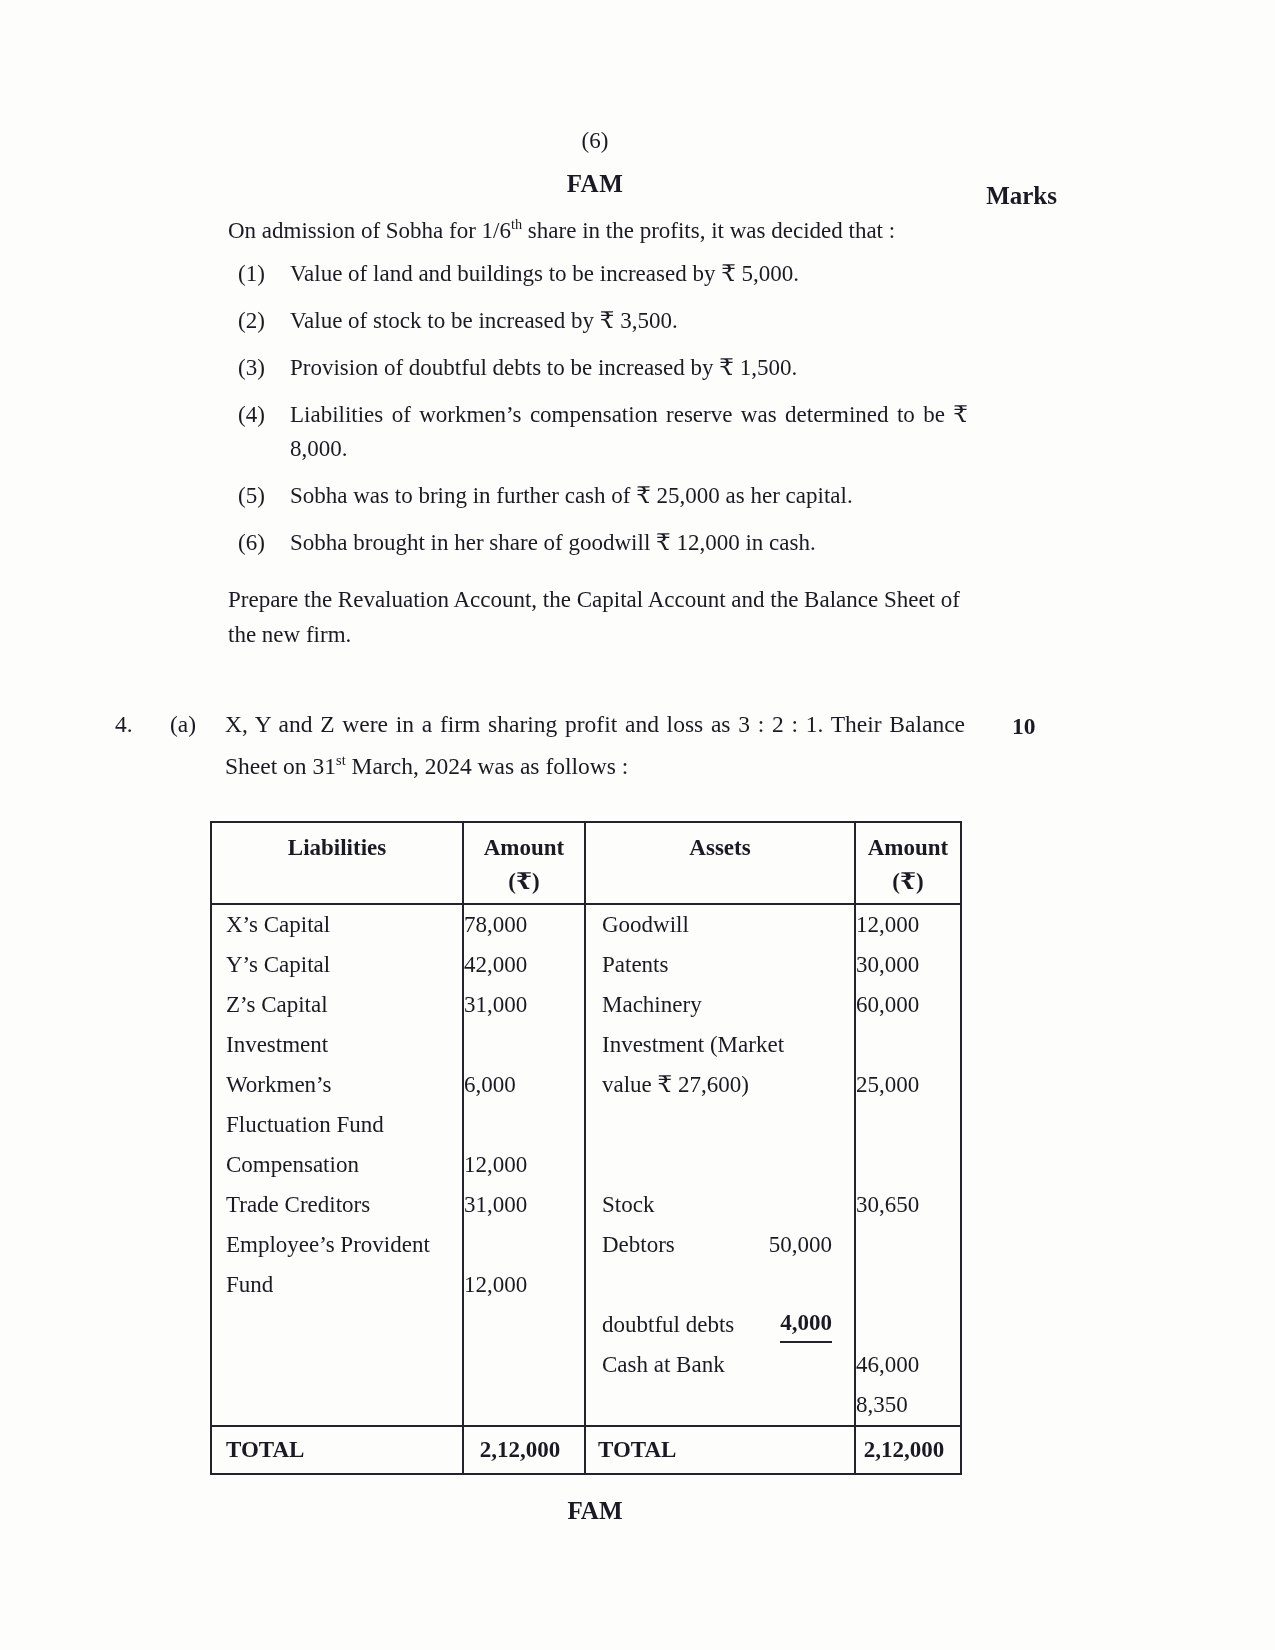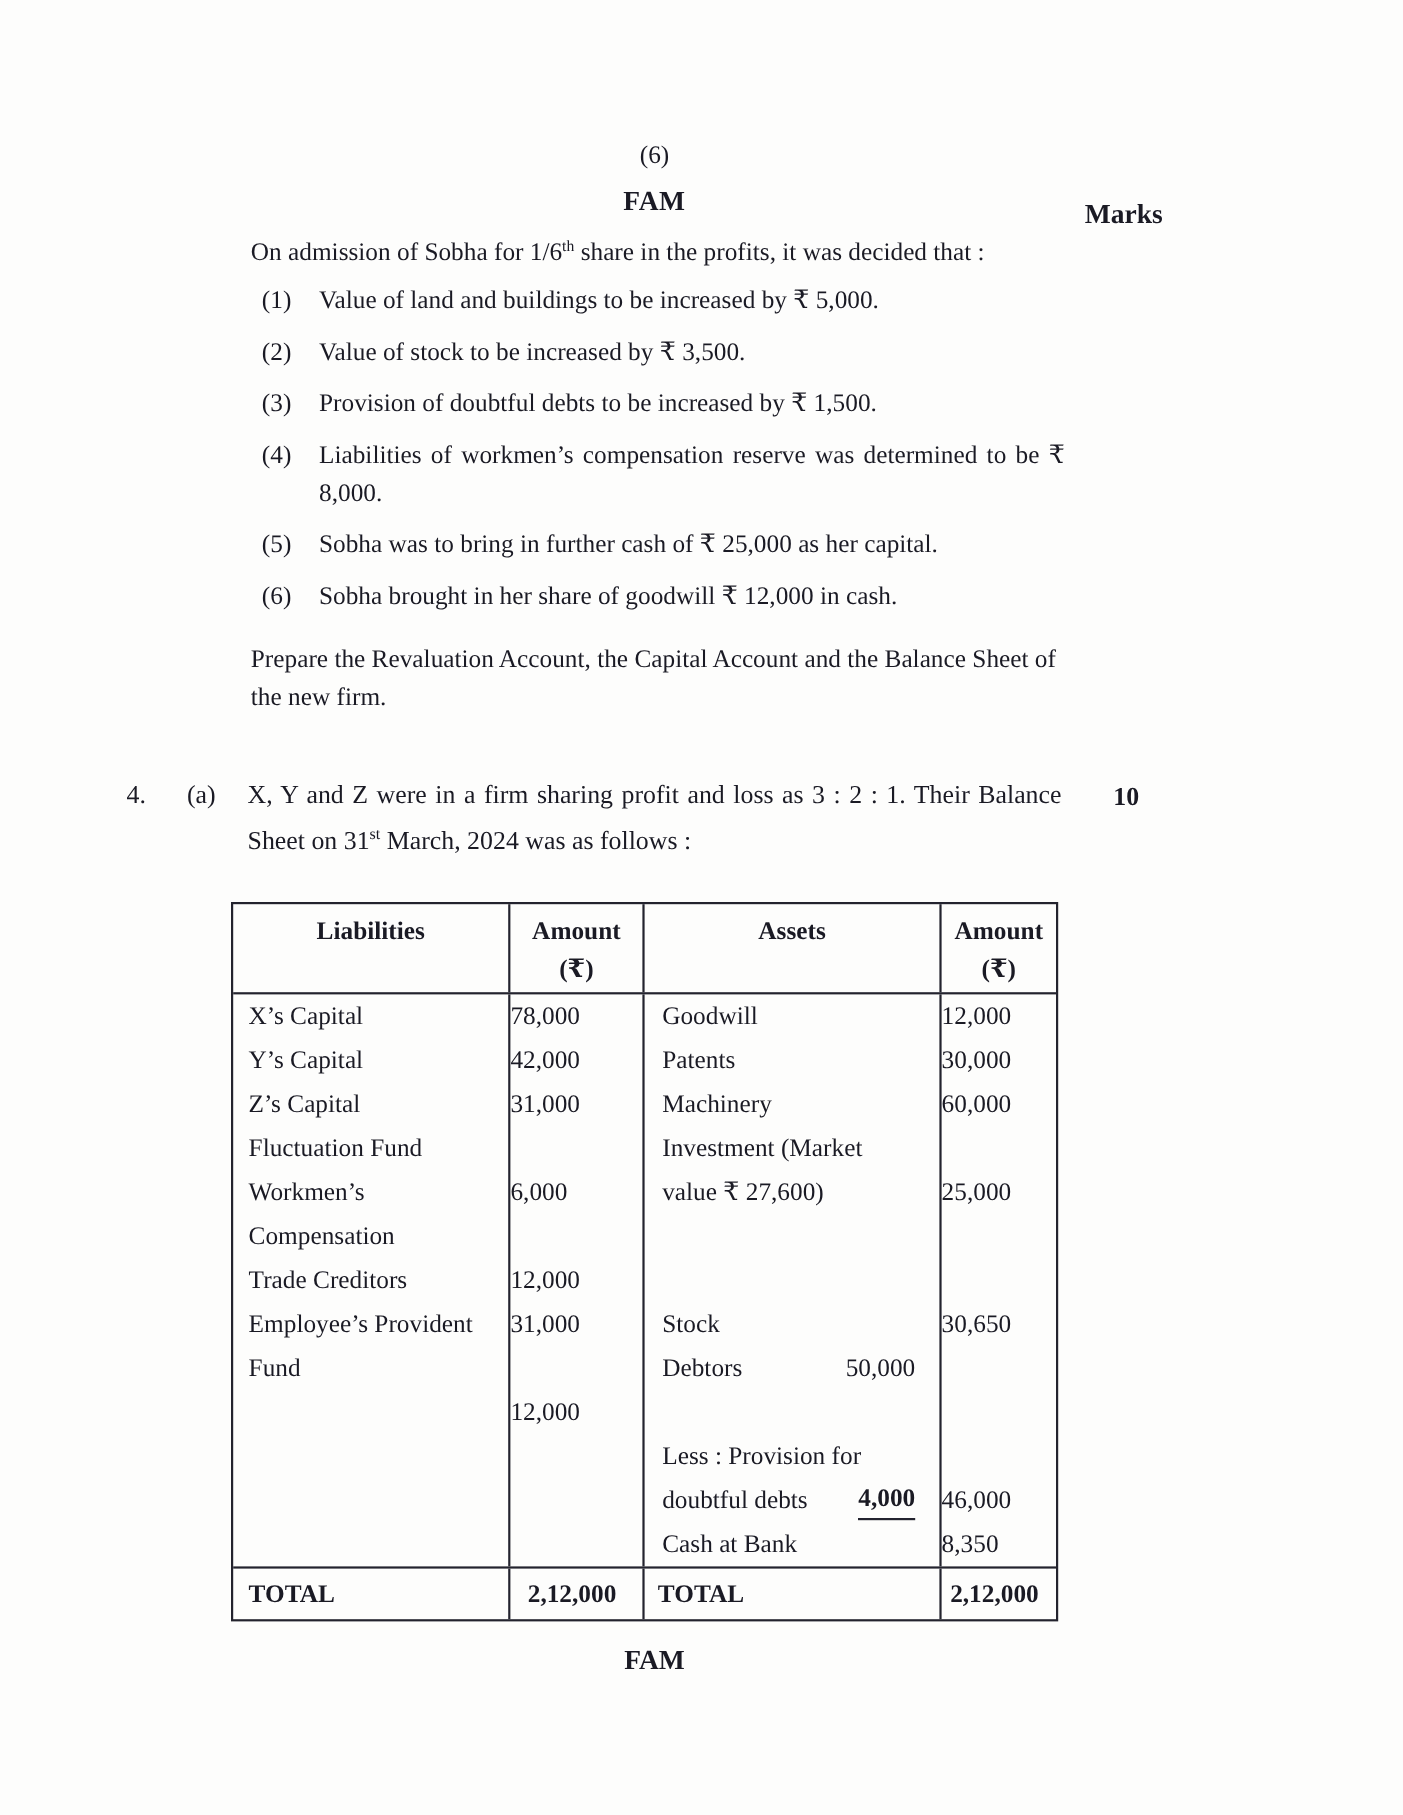--- a/index.html
+++ b/index.html
@@ -126,22 +126,23 @@
         <div class="h-title">Amount</div>
         <div class="h-sub">(₹)</div>
       </div>
     </div>
 
     <div class="bs-body grid4">
       <div class="col col-liab-name vline" id="liab-name-col">
           <div class="line">X’s Capital</div>
           <div class="line">Y’s Capital</div>
           <div class="line">Z’s Capital</div>
+          <div class="line">Investment</div>
+          <div class="line">Workmen’s</div>
           <div class="line">Fluctuation Fund</div>
-          <div class="line">Workmen’s</div>
           <div class="line">Compensation</div>
           <div class="line">Trade Creditors</div>
           <div class="line">Employee’s Provident</div>
           <div class="line">Fund</div>
           <div class="line"></div>
           <div class="line"></div>
           <div class="line"></div>
         </div>
       <div class="col col-amt vline" id="liab-amt-col">
           <div class="line">78,000</div>
@@ -182,23 +183,20 @@
           </div>
           <div class="line">
             <span>Stock</span>
           </div>
           <div class="line">
             <span>Debtors</span>
             <span>50,000</span>
           </div>
           <div class="line">
             <span></span>
-          </div>
-          <div class="line">
-            <span>Less : Provision for</span>
           </div>
           <div class="line">
             <span>doubtful debts</span>
             <span class="u">4,000</span>
           </div>
           <div class="line">
             <span>Cash at Bank</span>
           </div>
         </div>
       <div class="col col-amt" id="asset-amt-col">

